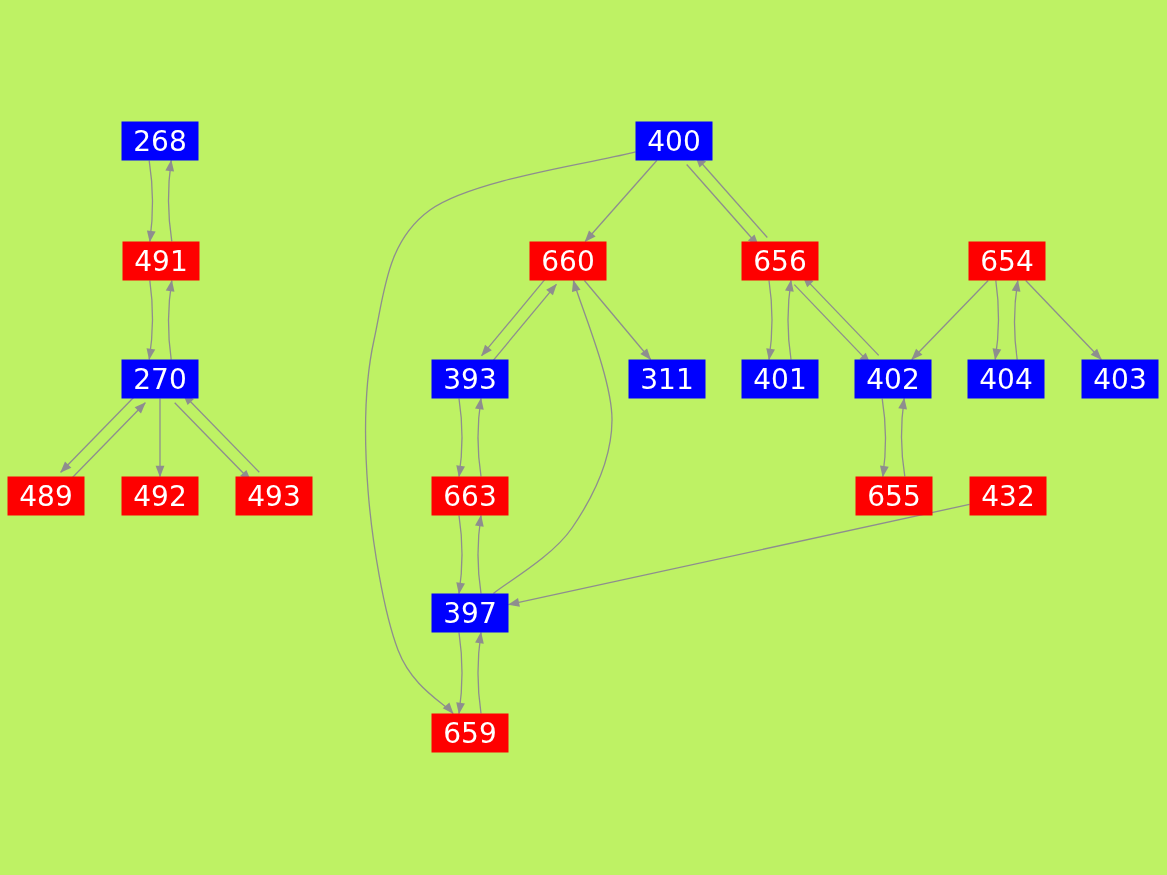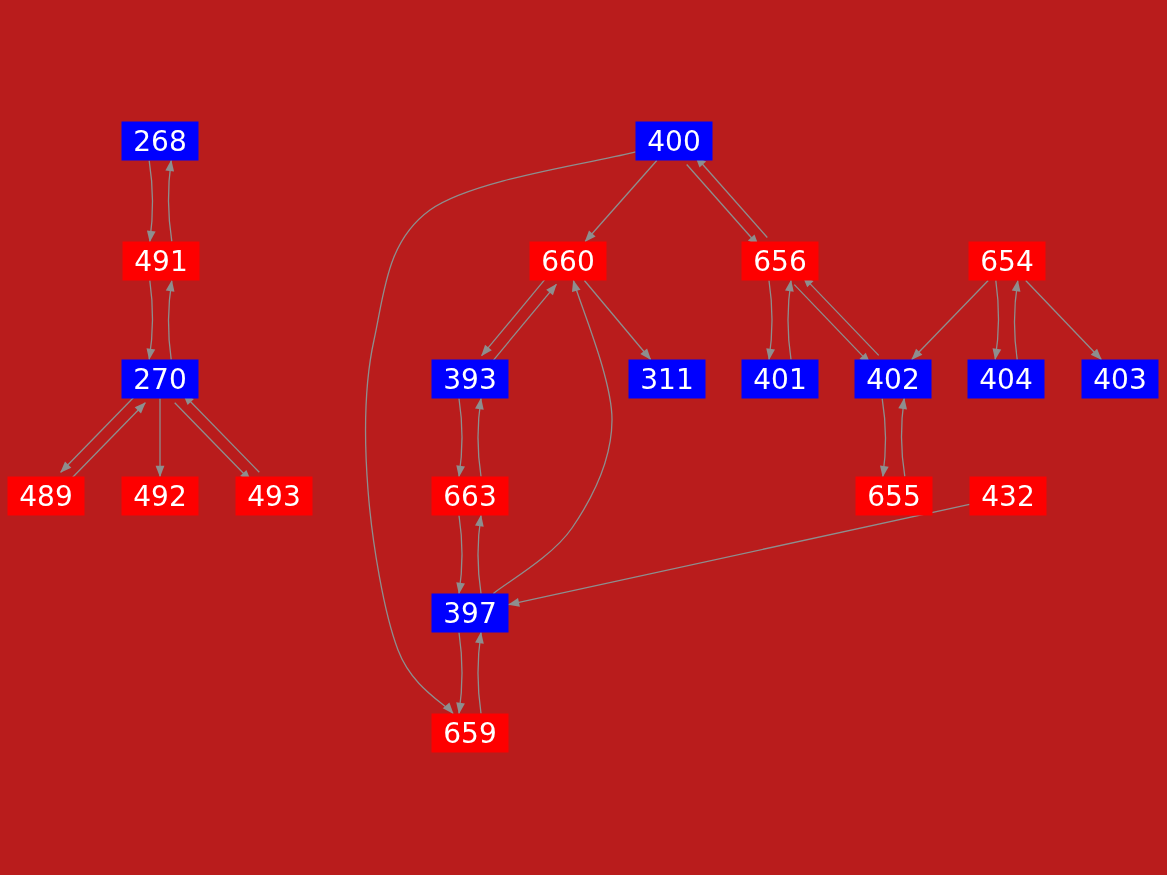--- a/index.html
+++ b/index.html
@@ -5,21 +5,21 @@
   html, body {
     margin: 0;
     padding: 0;
     background: #ffffff;
     font-family: "DejaVu Sans", "Liberation Sans", sans-serif;
   }
   .canvas-wrap {
     position: relative;
     width: 1167px;
     height: 875px;
-    background: #b91c1c;
+    background: #bef264;
     overflow: hidden;
   }
   svg { display: block; }
   .edge-path {
     fill: none;
   }
   .node-label {
     pointer-events: none;
   }
   .node-group { cursor: default; }

